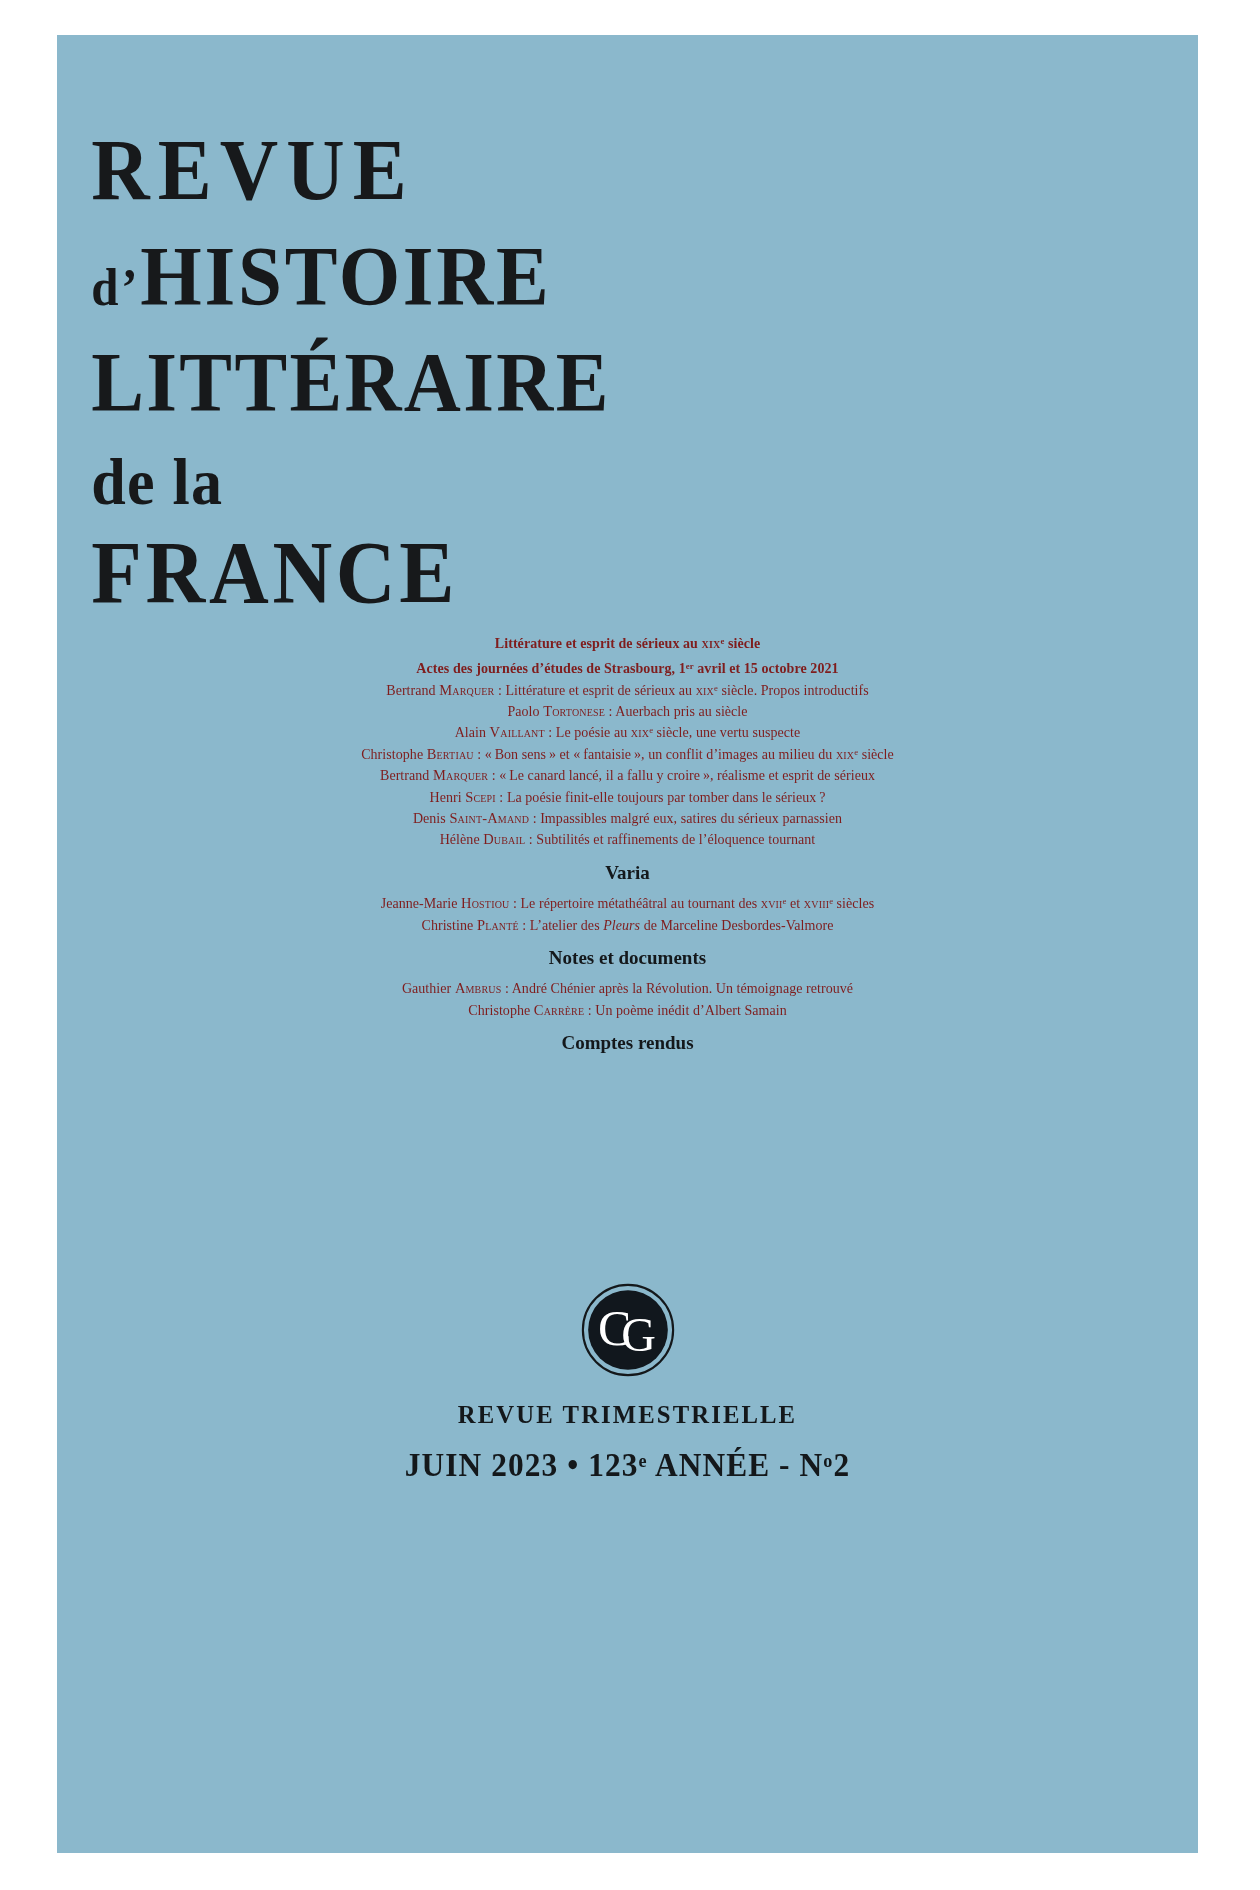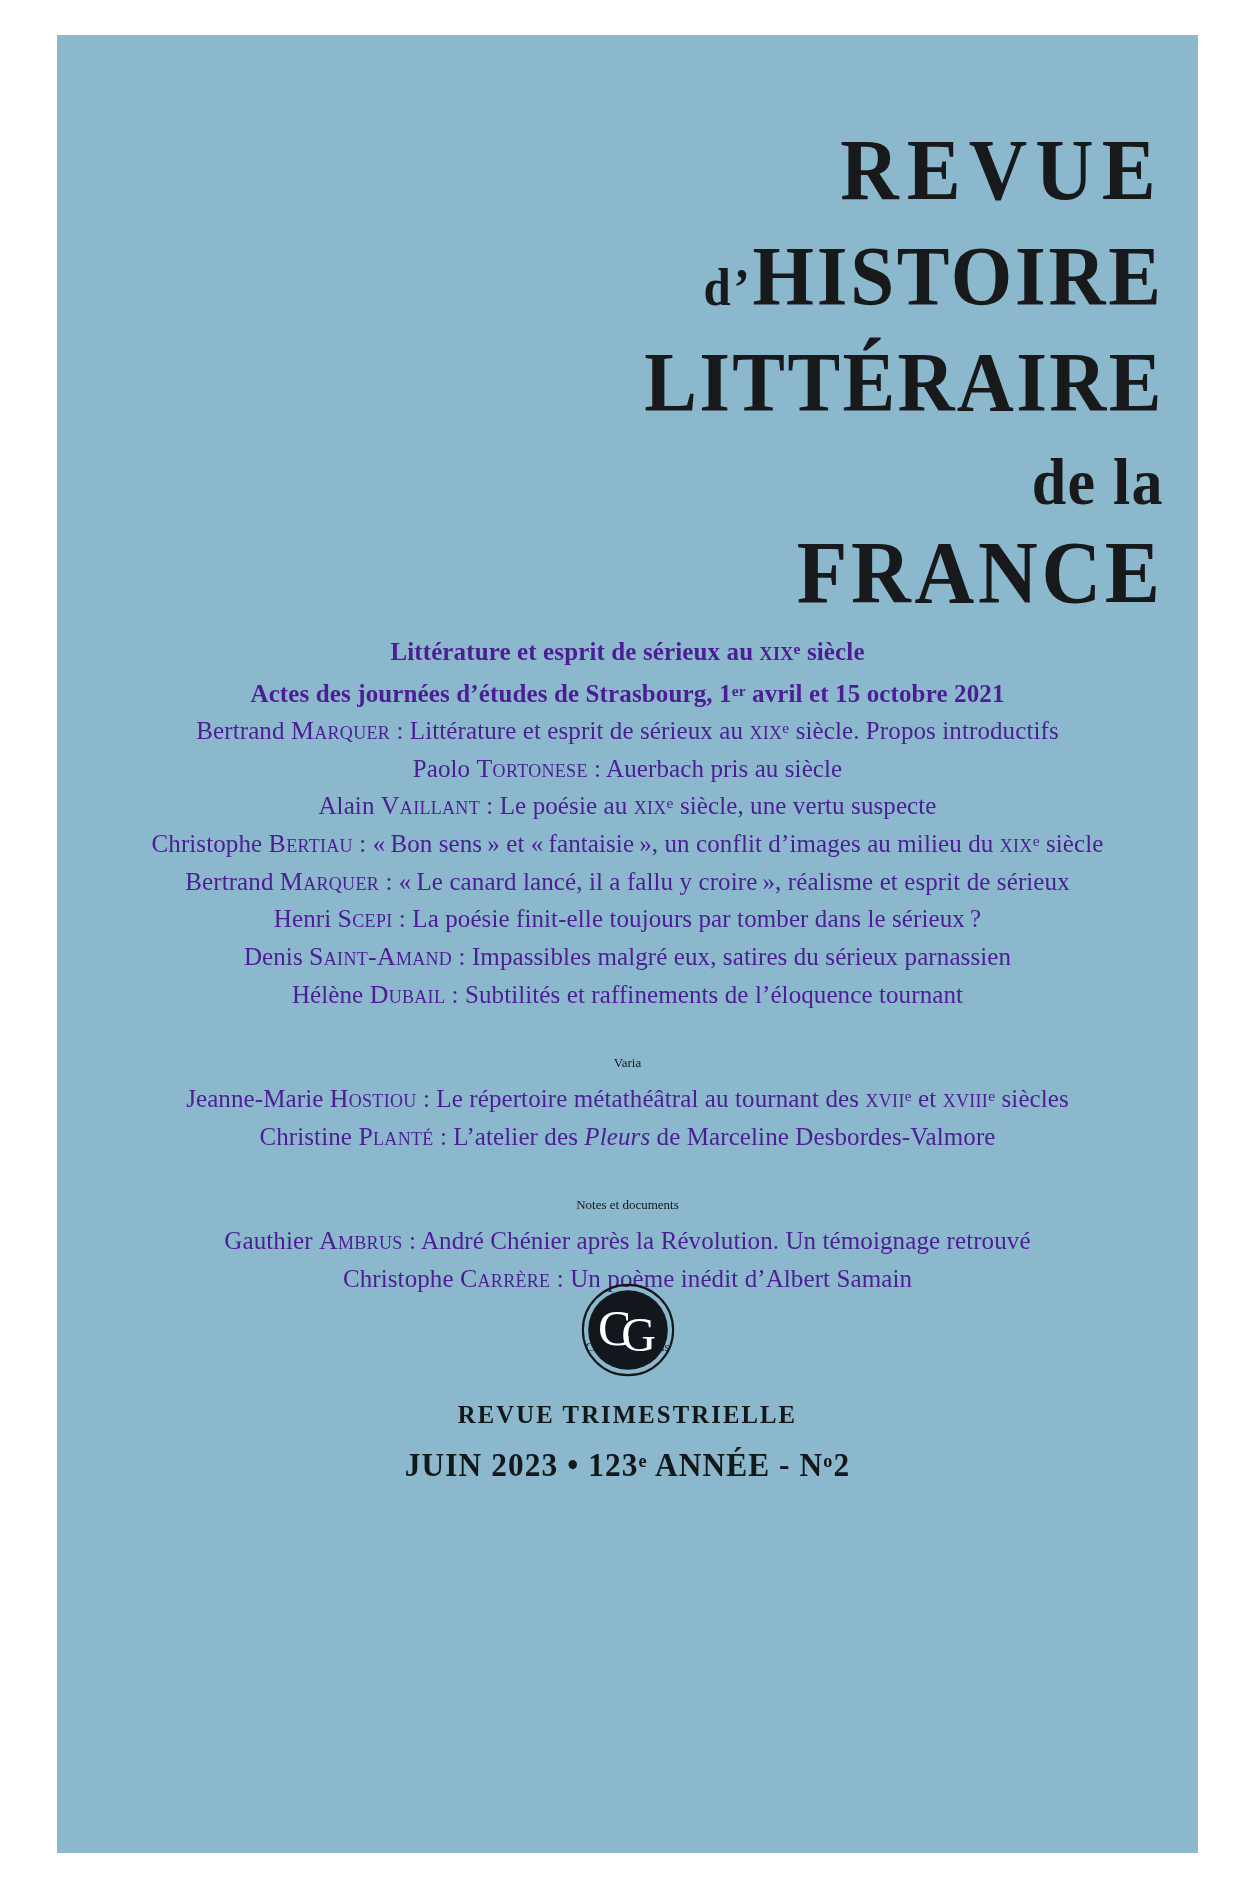--- a/index.html
+++ b/index.html
@@ -24,21 +24,21 @@
     color: #14181b;
     box-sizing: border-box;
   }
 
   
   .masthead {
     position: absolute;
     left: 0;
     top: 92px;
     width: 100%;
-    text-align: right;
+    text-align: left;
   }
   .mast-line {
     display: block;
     font-family: "Liberation Serif", "DejaVu Serif", serif;
     font-weight: 700;
     color: #17191b;
     letter-spacing: 0.055em;
     line-height: 1.0;
     white-space: nowrap;
     transform: scaleX(0.94);
@@ -54,33 +54,33 @@
   .contents {
     position: absolute;
     left: 50%;
     transform: translateX(-50%);
     top: 598px;
     width: 1010px;
     text-align: center;
   }
   .toc-line {
     display: block;
-    font-size: 25px;
+    font-size: 14px;
     line-height: 1.455;
-    color: #4c1d95;
+    color: #7f1d1d;
     white-space: nowrap;
     letter-spacing: 0.004em;
   }
   .toc-line.bold { font-weight: 700; letter-spacing: 0.005em; }
   .toc-section {
     display: block;
-    font-size: 13px;
-    font-weight: 400;
+    font-size: 19px;
+    font-weight: 700;
     line-height: 1.45;
-    margin-top: 41px;
+    margin-top: 8px;
     margin-bottom: 7px;
   }
   .gap-head { margin-bottom: 5px; }
   .sc {
     font-variant: small-caps;
     font-size: 1.035em;
     letter-spacing: 0.012em;
   }
   .it { font-style: italic; }
   sup {

